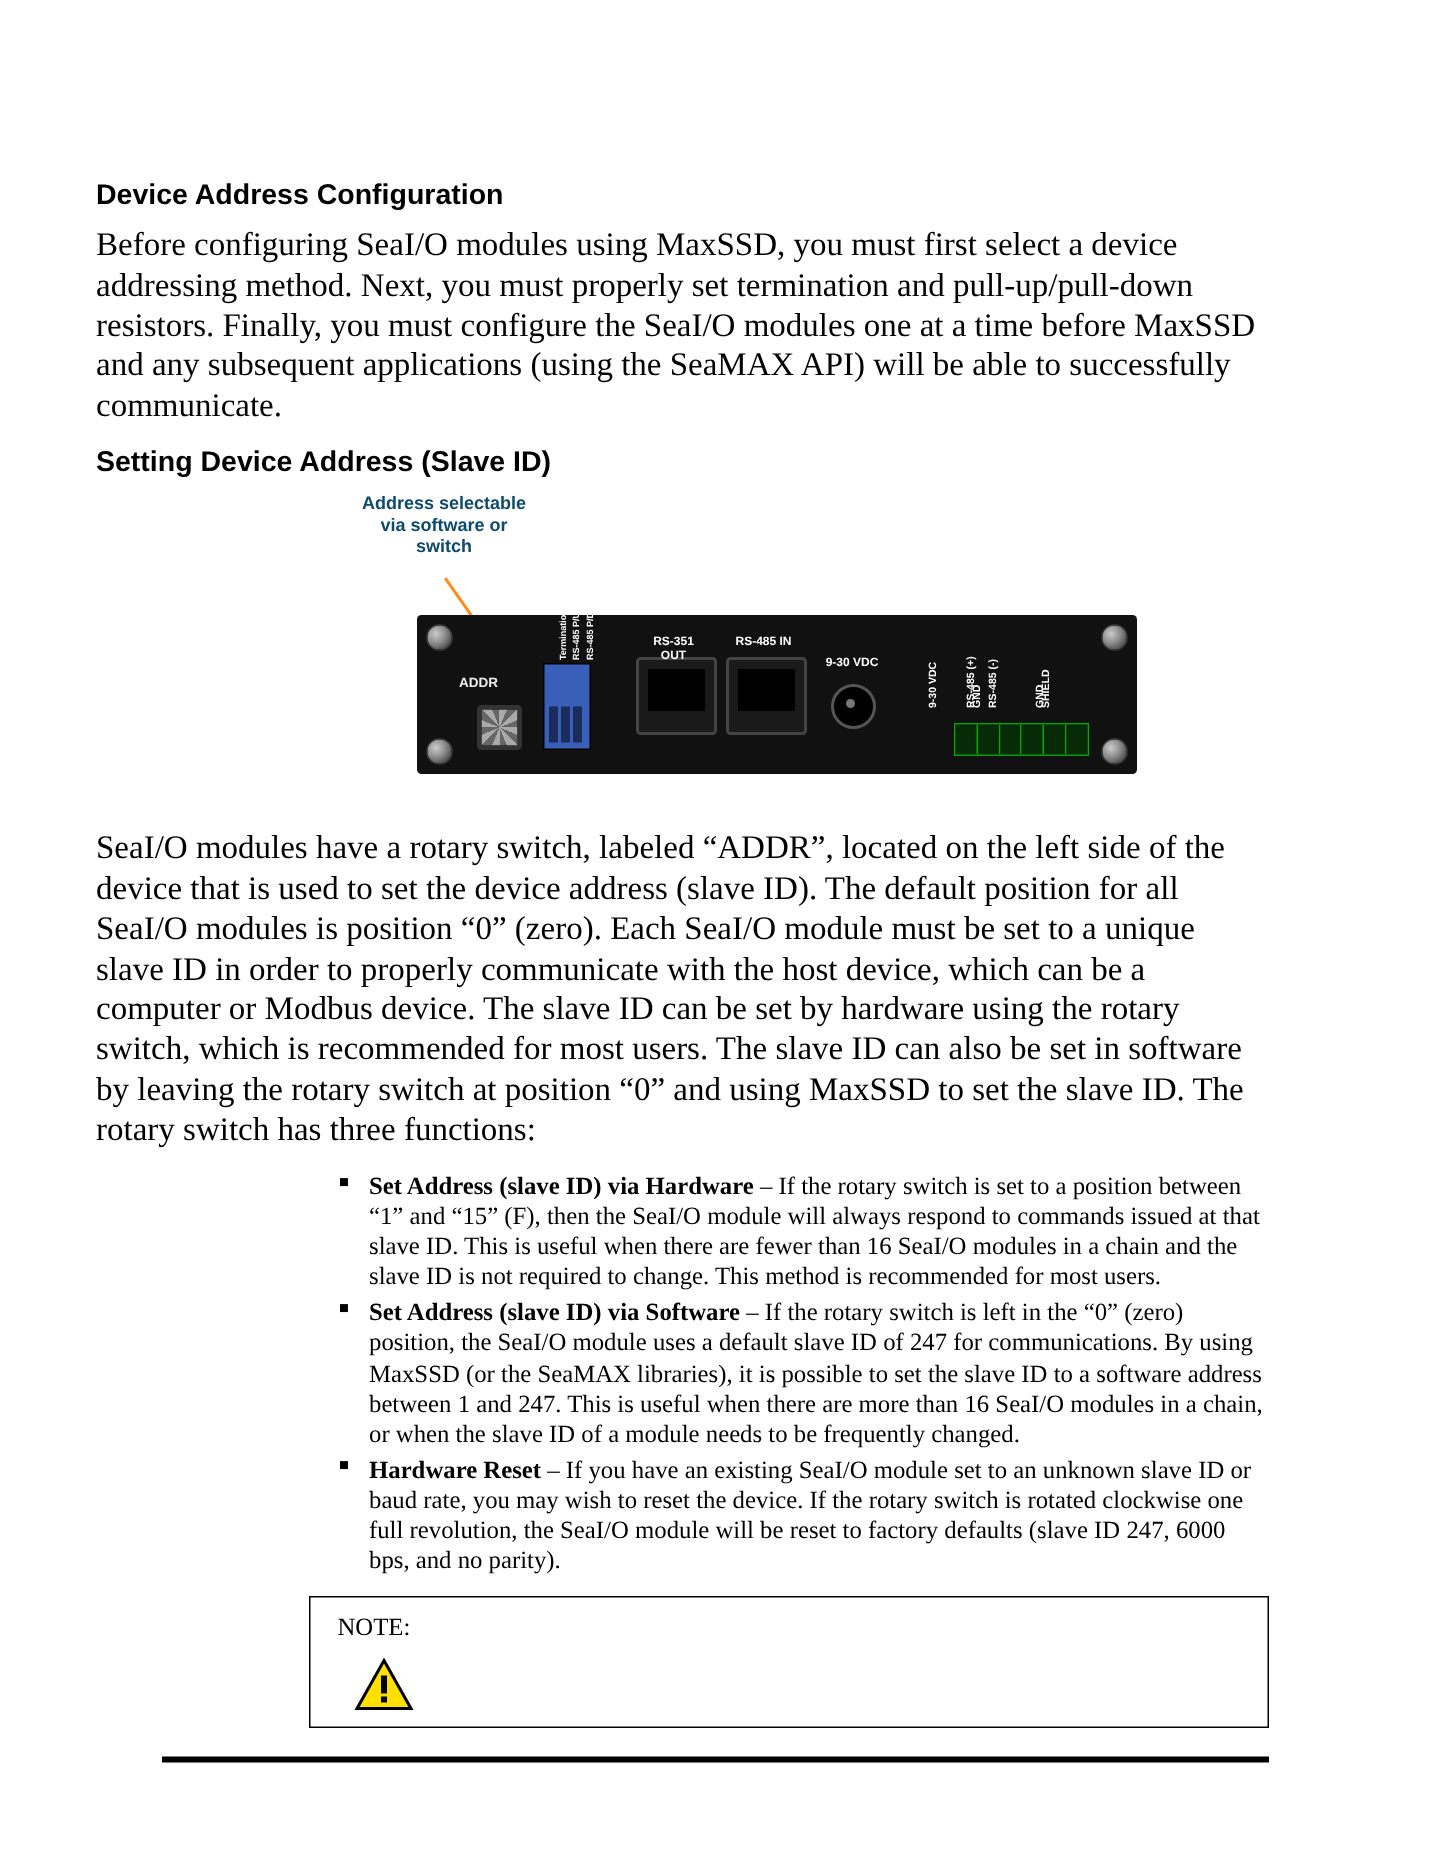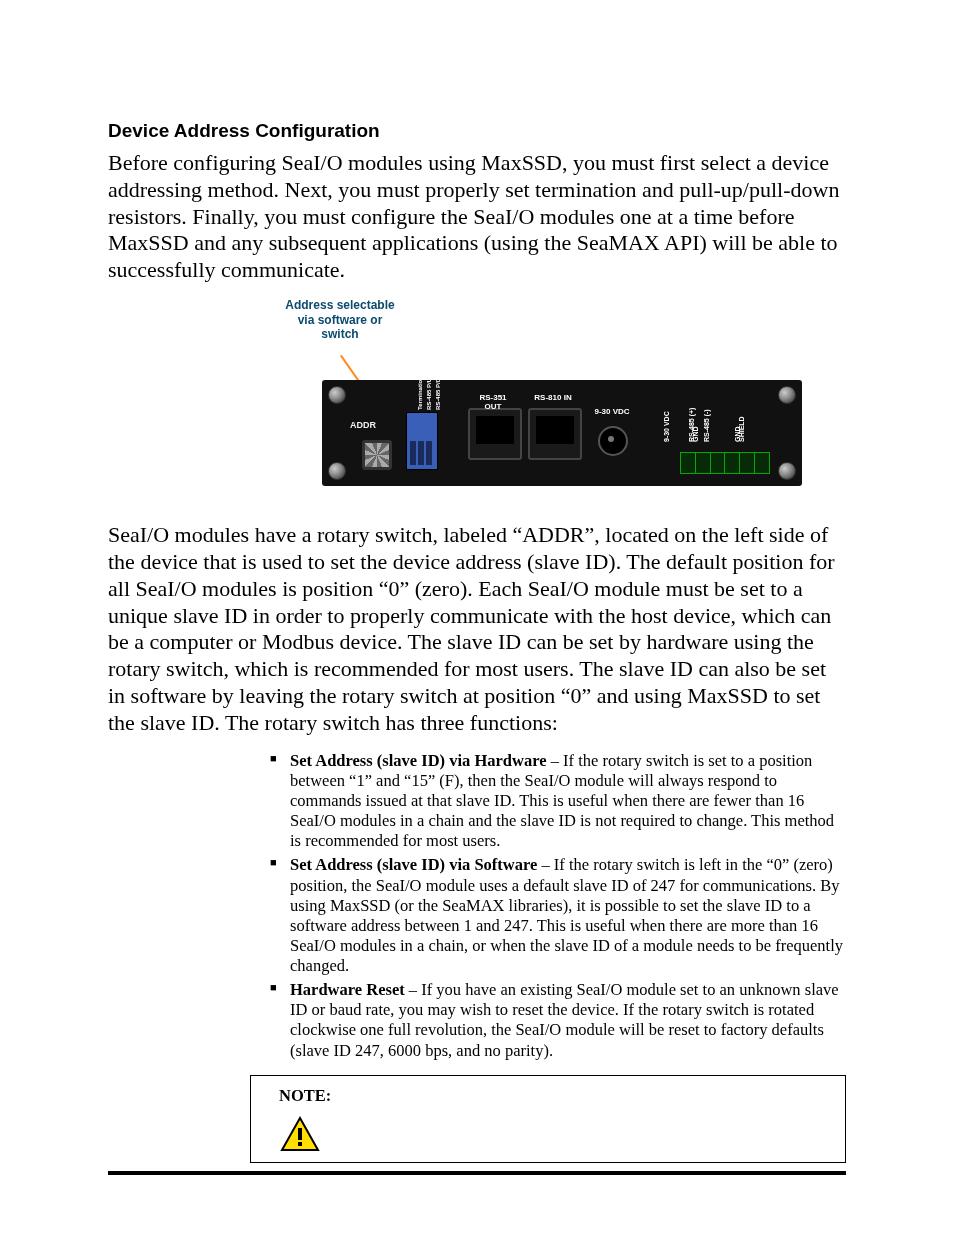--- a/index.html
+++ b/index.html
@@ -5,21 +5,21 @@
   body {
     margin: 0;
     background: #fff;
     font-family: "Times New Roman", Times, serif;
     color: #000;
   }
   .page {
     width: 954px;
     min-height: 1235px;
     box-sizing: border-box;
-    padding: 120px 108px 60px 108px;
+    padding: 120px 108px 60px 64px;
     position: relative;
   }
   h2.section {
     font-family: Arial, "Helvetica Neue", Helvetica, sans-serif;
     font-weight: 700;
     font-size: 19px;
     margin: 0 0 8px 0;
   }
   .indent {
     margin-left: 142px;
@@ -168,41 +168,42 @@
     padding:10px 14px 10px 14px;
     display:flex;
     gap:14px;
   }
   .notebox .leftcol{
     width:70px; flex:0 0 70px;
     display:flex; flex-direction:column; align-items:center;
   }
   .notebox .label{
     font-family: "Times New Roman",serif;
-    font-weight:700; font-size:16.5px;
+    font-weight:400; font-size:16.5px;
     align-self:flex-start;
-    margin-left:14px;
+    margin-left:4px;
   }
   .warn-icon{ margin-top:10px }
   .notebox .text{
     font-size:16.5px; line-height:1.22;
   }
   .footer-rule{
     position:absolute; left:108px; right:108px; bottom:60px;
     height:4px; background:#000;
   }
 </style>
 </head>
 <body>
 
 <div class="page">
 
   <h2 class="section">Device Address Configuration</h2>
   <p class="body indent">Before configuring SeaI/O modules using MaxSSD, you must first select a device addressing method.  Next, you must properly set termination and pull-up/pull-down resistors.  Finally, you must configure the SeaI/O modules one at a time before MaxSSD and any subsequent applications (using the SeaMAX API) will be able to successfully communicate.</p>
 
+  <h2 class="section" style="margin-top:6px">Setting Device Address (Slave ID)</h2>
 
   <div class="figure-wrap">
     <div class="callout">Address selectable via software or switch</div>
     <div class="callout-line"></div>
     <div class="callout-arrowhead"></div>
 
     <div class="device">
       <div class="screw tl"></div>
       <div class="screw tr"></div>
       <div class="screw bl"></div>
@@ -212,21 +213,21 @@
       <div class="addr-block"></div>
 
       <div class="dip"></div>
       <div class="vt" style="left:95px; top:30px; font-size:6px">Termination</div>
       <div class="vt" style="left:104px; top:30px; font-size:6px">RS-485 P/U</div>
       <div class="vt" style="left:113px; top:30px; font-size:6px">RS-485 P/D</div>
 
       <div class="port rj1"></div>
       <div class="port-label" style="left:148px; top:14px; width:46px">RS-351 OUT</div>
       <div class="port rj2"></div>
-      <div class="port-label" style="left:208px; top:14px; width:46px">RS-810 IN</div>
+      <div class="port-label" style="left:208px; top:14px; width:46px">RS-485 IN</div>
 
       <div class="port-label" style="left:270px; top:28px; width:40px">9-30 VDC</div>
       <div class="powerjack"></div>
 
       <div class="vt" style="right:108px; top:62px; font-size:7px">9-30 VDC</div>
       <div class="vt" style="right:94px;  top:62px; font-size:7px">GND</div>
       <div class="vt" style="right:80px;  top:62px; font-size:7px">RS-485 (+)</div>
       <div class="vt" style="right:66px;  top:62px; font-size:7px">RS-485 (-)</div>
       <div class="vt" style="right:52px;  top:62px; font-size:7px">GND</div>
       <div class="vt" style="right:38px;  top:62px; font-size:7px">SHIELD</div>

